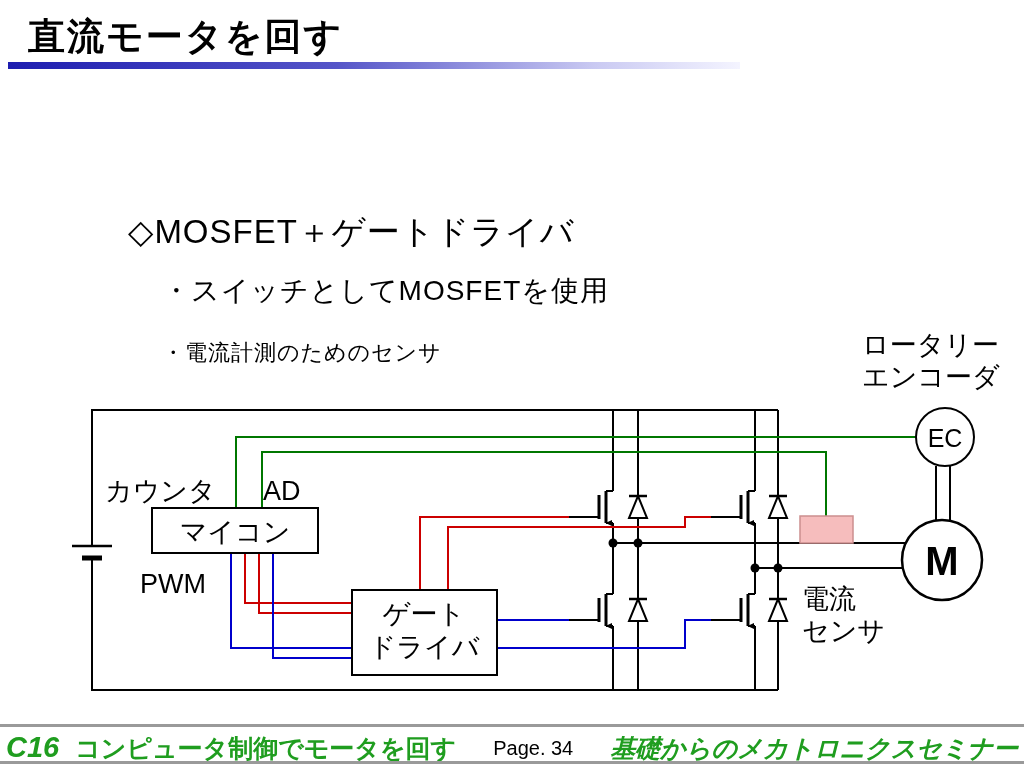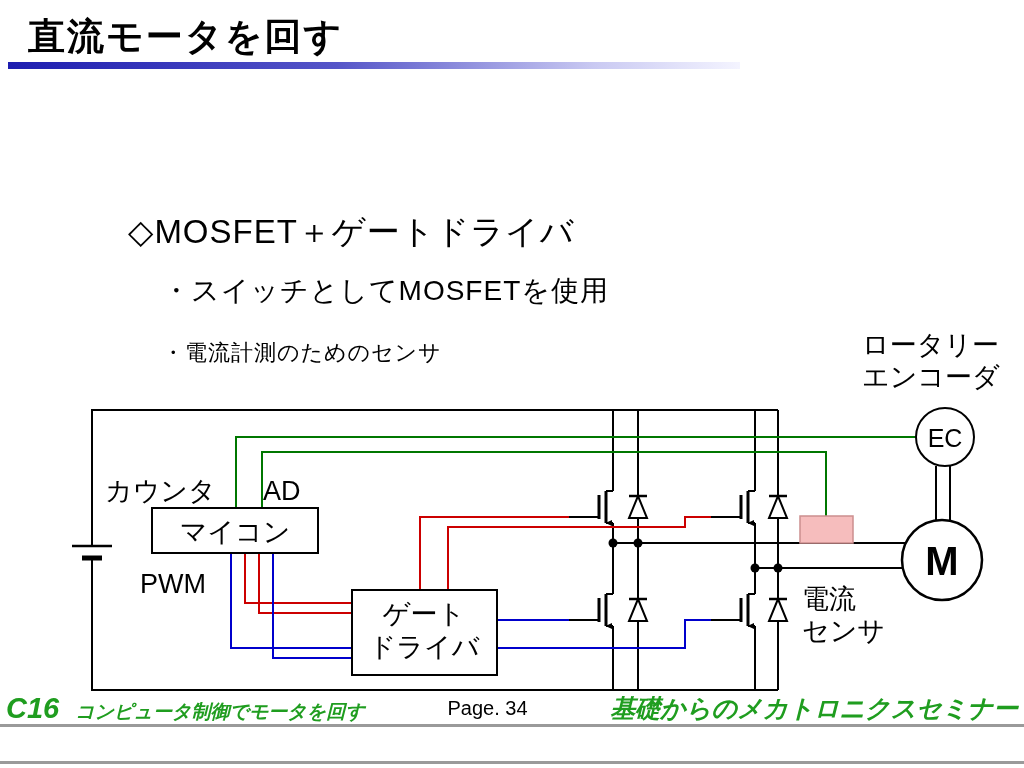--- a/index.html
+++ b/index.html
@@ -11,25 +11,25 @@
   .slide-title{left:28px;top:12px;font-size:37px;font-weight:bold;letter-spacing:2px;}
   .title-underline{left:8px;top:62px;width:732px;height:7px;
     background:linear-gradient(to right,#1d1db0 0%,#5555c8 45%,#c9c9f2 80%,#f4f4ff 100%);}
   .heading{left:60px;top:120px;font-size:40px;font-weight:bold;letter-spacing:1px;}
   .sub-heading{left:128px;top:210px;font-size:33px;letter-spacing:1px;}
   .bullet-1{left:162px;top:272px;font-size:28px;letter-spacing:1px;}
   .bullet-2{left:162px;top:326px;font-size:22px;letter-spacing:1px;margin-top:12px;}
   .diagram-svg{left:0;top:0;width:1024px;height:768px;}
   .footer-line-top{left:0;top:724px;width:1024px;height:3px;background:#9a9a9a;}
   .footer-line-bottom{left:0;top:761px;width:1024px;height:3px;background:#9a9a9a;}
-  .footer-row{left:0;top:687px;width:1024px;height:42px;display:flex;align-items:center;
+  .footer-row{left:0;top:727px;width:1024px;height:42px;display:flex;align-items:center;
     justify-content:space-between;padding:16px 6px;box-sizing:border-box;}
   .footer-left{display:flex;align-items:baseline;gap:16px;}
   .footer-code{font-size:29px;font-weight:bold;font-style:italic;color:var(--accent-green,#1f9d1f);}
-  .footer-title{font-size:19px;font-weight:bold;font-style:italic;color:var(--accent-green,#1f9d1f);}
+  .footer-title{font-size:25px;font-weight:bold;color:var(--accent-green,#1f9d1f);}
   .footer-page{font-size:20px;color:#000;}
   .footer-seminar{font-size:25px;font-weight:bold;font-style:italic;color:var(--accent-green,#1f9d1f);}
   svg text{font-family:"Liberation Sans","DejaVu Sans",sans-serif;fill:#000;}
 </style>
 </head>
 <body>
 
 <div class="slide">
 
   <div class="abs slide-title">直流モータを回す</div>

